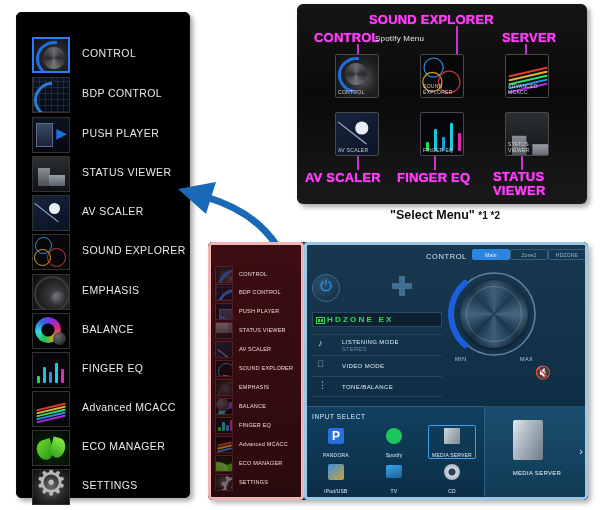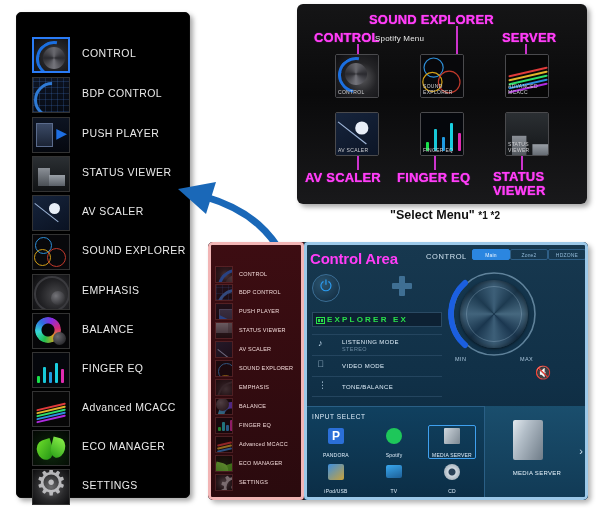--- a/index.html
+++ b/index.html
@@ -433,21 +433,21 @@
 
       <div id="power-button" style="left:8px;top:32px"></div>
 
       <div id="dpad" style="left:88px;top:34px">
         <i class="arm" style="left:7px;top:0;width:6px;height:20px"></i>
         <i class="arm" style="left:0;top:7px;width:20px;height:6px"></i>
       </div>
 
       <div id="digital-ex-bar" style="left:8px;top:70px">
         <i class="dd"></i>
-        <span id="digital-ex-label">EXPLORER EX</span>
+        <span id="digital-ex-label">HDZONE EX</span>
       </div>
 
       <div class="ctrl-row" style="left:8px;top:92px">
         <span class="ico">♪</span>
         <span class="tx">LISTENING MODE</span>
         <span class="sub">STEREO</span>
       </div>
       <div class="ctrl-row" style="left:8px;top:113px">
         <span class="ico">⎕</span>
         <span class="tx" style="top:7px">VIDEO MODE</span>
@@ -525,15 +525,14 @@
         <div id="now-playing-icon" style="background:linear-gradient(115deg,#e2e9ef 0%,#b3bec8 35%,#6f7c88 100%);border-radius:2px"></div>
         <div id="now-playing-label">MEDIA SERVER</div>
         <div id="now-playing-next">›</div>
       </div>
     </div>
 
     <div id="menu-area-border"></div>
     <div id="control-area-border"></div>
   </div>
 
-  <div id="control-area-label" style="position:absolute;left:310px;top:250px">Control Area</div>
 
 </div>
 
 </body></html>

